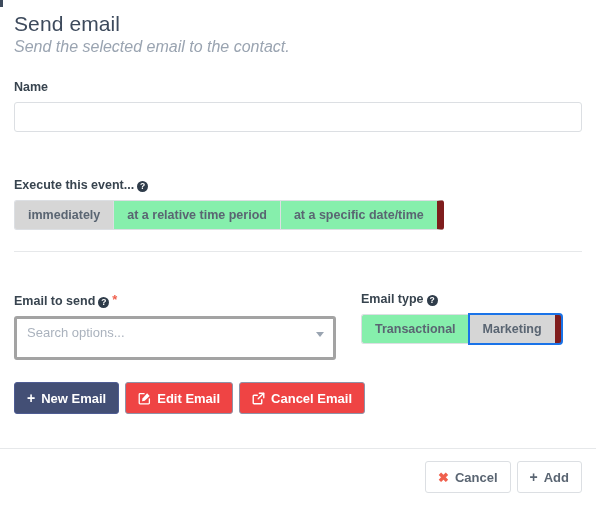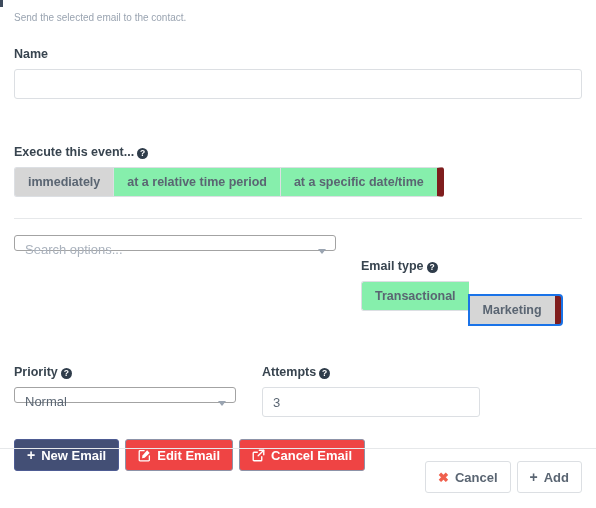--- a/index.html
+++ b/index.html
@@ -35,23 +35,24 @@
   }
   
   .page-title {
     font-size: 21px;
     font-weight: normal;
     color: #3d4a5c;
     margin: 0 0 2px 0;
     letter-spacing: 0.1px;
   }
   .page-subtitle {
-    font-size: 10px;
+    font-size: 16px;
     color: #9aa4b1;
     margin: 0 0 20px 0;
+    font-style: italic;
   }
   
   .field-label {
     font-size: 12.5px;
     font-weight: bold;
     color: #38444f;
     margin-bottom: 7px;
     display: block;
     line-height: 15px;
     margin-top: 24px;
@@ -110,41 +111,40 @@
     line-height: 28px;
   }
   .seg-btn:first-child { border-radius: 3px 0 0 3px; }
   .seg-btn:last-child { border-right: 7px solid #7f1d1d; border-radius: 0 3px 3px 0; }
   .seg-btn.active { background: #d6d6d6; color: #5a6572; }
   .seg-btn.focus-ring {
     outline: 2px solid #1a73e8;
     outline-offset: -1px;
     position: relative;
     z-index: 2;
-    margin-top: 14px;
   }
   
   .divider {
     height: 1px;
     background: #e6e8ea;
     margin: 21px 0 16px 0;
   }
   
   .row { display: flex; }
   .col-left { width: 347px; }
   .col-right { flex: 1; }
   .col-prio { width: 248px; }
   .col-attempts { flex: 1; }
   
   .select-box {
     box-sizing: border-box;
     position: relative;
     width: 322px;
-    height: 16px;
-    border: 1px solid #a3a3a3;
+    height: 44px;
+    border: 3px solid #a3a3a3;
     border-radius: 3px;
     background: #ffffff;
     cursor: pointer;
   }
   .select-box.narrow { width: 222px; }
   .select-text {
     position: absolute;
     left: 10px;
     top: 0;
     line-height: 28px;
@@ -222,20 +222,21 @@
   }
 </style>
 </head>
 <body>
 
 <div class="corner-mark"></div>
 
 <div class="panel">
   <div class="content">
 
+    <h1 class="page-title">Send email</h1>
     <p class="page-subtitle">Send the selected email to the contact.</p>
 
     
     <label class="field-label">
       <span>Name</span>
     </label>
     <input class="text-input name-input" type="text" value="" style="">
 
     
     <label class="field-label">
@@ -245,54 +246,40 @@
       <button class="seg-btn active">immediately</button>
       <button class="seg-btn">at a relative time period</button>
       <button class="seg-btn">at a specific date/time</button>
     </div>
 
     <div class="divider"></div>
 
     
     <div class="row">
       <div class="col-left">
+        <label class="field-label">
+          <span>Email to send</span><span class="help-icon">?</span><span class="required-star">*</span>
+        </label>
         <div class="select-box">
           <span class="select-text">Search options...</span>
           <span class="caret"></span>
         </div>
       </div>
       <div class="col-right">
         <label class="field-label">
           <span>Email type</span><span class="help-icon">?</span>
         </label>
         <div class="btn-group">
           <button class="seg-btn">Transactional</button>
           <button class="seg-btn active focus-ring">Marketing</button>
         </div>
       </div>
     </div>
 
     
-    <div class="row" style="margin-top:16px;">
-      <div class="col-prio">
-        <label class="field-label">
-          <span>Priority</span><span class="help-icon">?</span>
-        </label>
-        <div class="select-box narrow">
-          <span class="select-text chosen">Normal</span>
-          <span class="caret"></span>
-        </div>
-      </div>
-      <div class="col-attempts">
-        <label class="field-label">
-          <span>Attempts</span><span class="help-icon">?</span>
-        </label>
-        <input class="text-input" type="text" style="width: 218px;" value="3">
-      </div>
-    </div>
 
     
     <div class="actions">
       <button class="btn btn-primary">
         <span class="plus-glyph">+</span>
         <span>New Email</span>
       </button>
       <button class="btn btn-muted">
         <span>
           <svg class="icon-svg" width="13" height="13" viewBox="0 0 16 16" fill="none">

